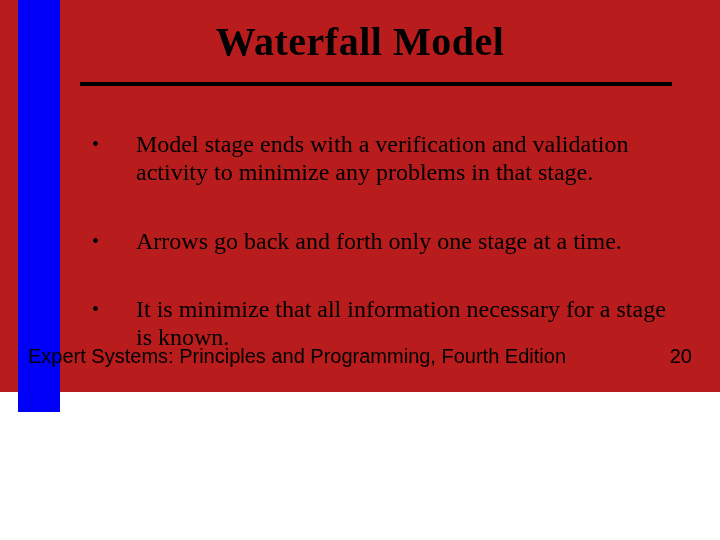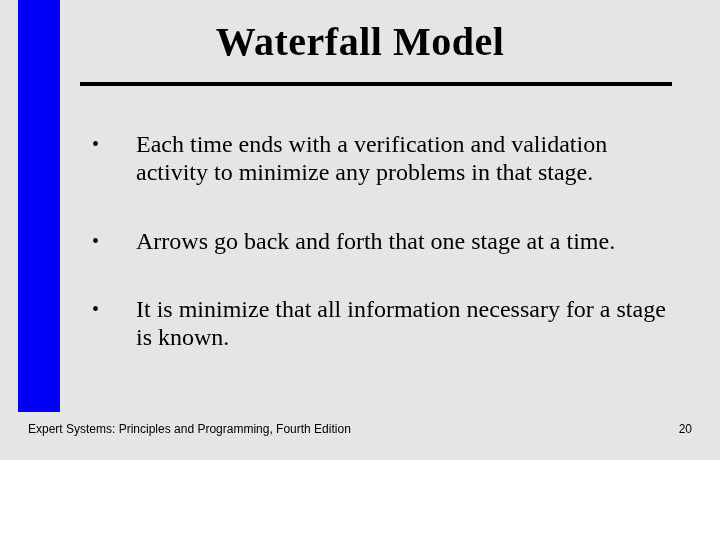--- a/index.html
+++ b/index.html
@@ -1,21 +1,21 @@
 <!DOCTYPE html>
 <html><head>
 <meta charset="utf-8">
 <style>
   * { margin: 0; padding: 0; box-sizing: border-box; }
   html, body { width: 720px; height: 540px; background: #fff; overflow: hidden; }
   .slide {
     position: relative;
     width: 720px;
-    height: 460px;
-    background: #e5e5e5;
+    height: 392px;
+    background: #b91c1c;
     font-family: "Times New Roman", Times, serif;
     color: #000;
     padding-left: 11px;
   }
   .blue-bar {
     position: absolute;
     left: 18px;
     top: 0;
     width: 42px;
     height: 412px;
@@ -64,43 +64,43 @@
   }
   .footer {
     position: absolute;
     left: 28px;
     right: 28px;
     bottom: 24px;
     display: flex;
     justify-content: space-between;
     align-items: flex-start;
     font-family: Arial, Helvetica, sans-serif;
-    font-size: 12px;
+    font-size: 20px;
     color: #000;
   }
 </style>
 </head>
 <body>
 
 <div class="slide">
 
   <div class="blue-bar"></div>
 
   <div class="title">Waterfall Model</div>
 
   <div class="rule"></div>
 
   <div class="bullets">
     <div class="bullet-row">
       <div class="bullet-mark">•</div>
-      <div class="bullet-text">Each time ends with a verification and validation activity to minimize any problems in that stage.</div>
+      <div class="bullet-text">Model stage ends with a verification and validation activity to minimize any problems in that stage.</div>
     </div>
     <div class="bullet-row">
       <div class="bullet-mark">•</div>
-      <div class="bullet-text">Arrows go back and forth that one stage at a time.</div>
+      <div class="bullet-text">Arrows go back and forth only one stage at a time.</div>
     </div>
     <div class="bullet-row">
       <div class="bullet-mark">•</div>
       <div class="bullet-text">It is minimize that all information necessary for a stage is known.</div>
     </div>
   </div>
 
   <div class="footer">
     <span>Expert Systems: Principles and Programming, Fourth Edition</span>
     <span>20</span>

